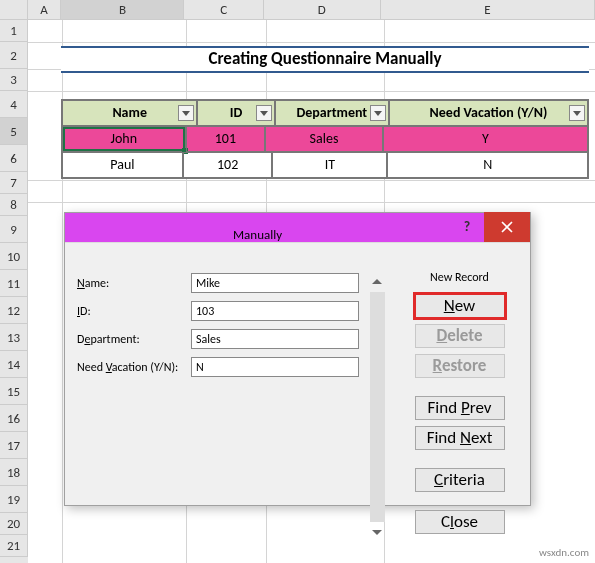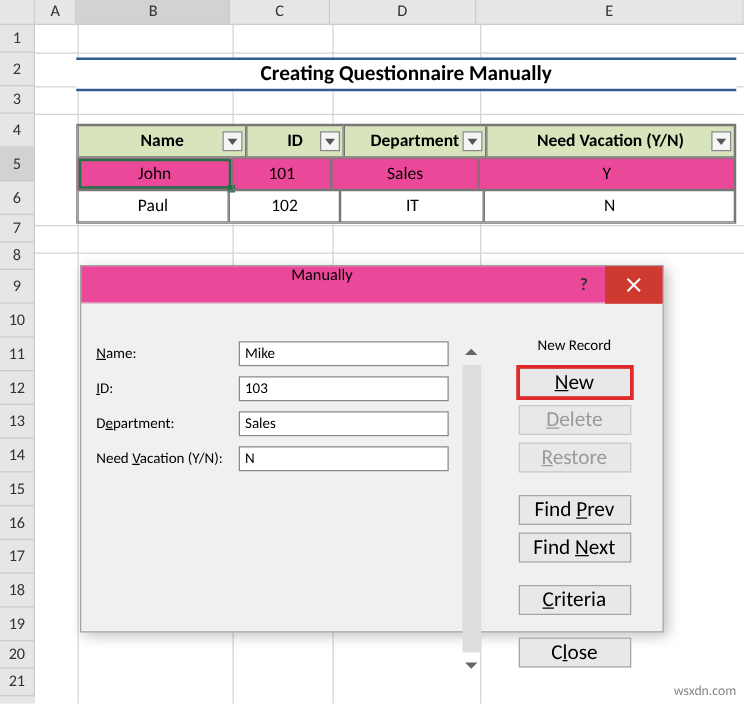--- a/index.html
+++ b/index.html
@@ -27,41 +27,41 @@
   .tbl .td{border:1px solid #777;text-align:center;line-height:24px;font-size:14px;position:relative;}
   .tbl .th{background:#d7e4bc;font-weight:bold;}
   .tbl .r1{background:#ec4899;}
   .tbl .r2{background:#fff;}
   .tbl .filter{position:absolute;right:2px;top:4px;width:16px;height:16px;border:1px solid #888;background:#f5f5f5;}
   .tbl .filter svg{display:block;}
   .activecell{box-shadow:inset 0 0 0 2px #1f7246;}
   .fillhdl{position:absolute;right:-3px;bottom:-3px;width:6px;height:6px;background:#1f7246;}
   
   .dialog{position:absolute;left:64px;top:212px;width:467px;height:294px;background:#f0f0f0;border:1px solid #a0a0a0;box-shadow:3px 3px 10px rgba(0,0,0,.25);}
-  .dlgtitle{height:30px;display:flex;align-items:flex-start;background:#ec4899;border-bottom:1px solid #ddd;}
+  .dlgtitle{height:30px;display:flex;align-items:flex-end;background:#d946ef;border-bottom:1px solid #ddd;}
   .dlgtitle .t{flex:1;text-align:center;font-size:13px;}
   .dlghelp{width:34px;height:30px;text-align:center;line-height:30px;font-size:14px;font-weight:bold;color:#333;}
   .dlgclose{width:46px;height:30px;background:#ce3a2f;text-align:center;line-height:28px;}
   .dlgclose svg{vertical-align:middle;}
   
   .dlgbody{padding:27px 12px;display:flex;}
   .formarea{width:290px;}
   .frow{display:flex;align-items:center;height:26px;margin-bottom:2px;}
   .flabel{width:114px;font-size:12px;}
   .flabel u{text-decoration:underline;}
   .fval{width:168px;height:20px;border:1px solid #888;background:#fff;font-size:12px;padding:0 4px;line-height:18px;}
   
   .scrollcol{width:20px;display:flex;flex-direction:column;align-items:center;padding-top:4px;}
   .sarrow{width:16px;height:16px;}
   .strack{flex:1;width:15px;background:#ddd;margin:2px 0;}
   
   .btncol{flex:1;padding-left:14px;}
   .recstate{text-align:center;font-size:12px;margin-bottom:10px;}
   .dbtn{display:block;width:90px;height:24px;margin:0 auto 6px;background:#e8e8e8;border:1px solid #a6a6a6;font-size:17px;line-height:22px;text-align:center;}
-  .dbtn.dis{color:#9a9a9a;border-color:#c8c8c8;}
+  .dbtn.dis{color:#9a9a9a;border-color:#c8c8c8;font-weight:bold;}
   .dbtn.hl{outline:3px solid #e02a2a;outline-offset:-1px;}
   .btngap{height:12px;}
   
   .watermark{position:absolute;right:6px;bottom:4px;font-size:11px;color:#888;}
 </style>
 </head>
 <body>
 
 <div class="sheet">
 

